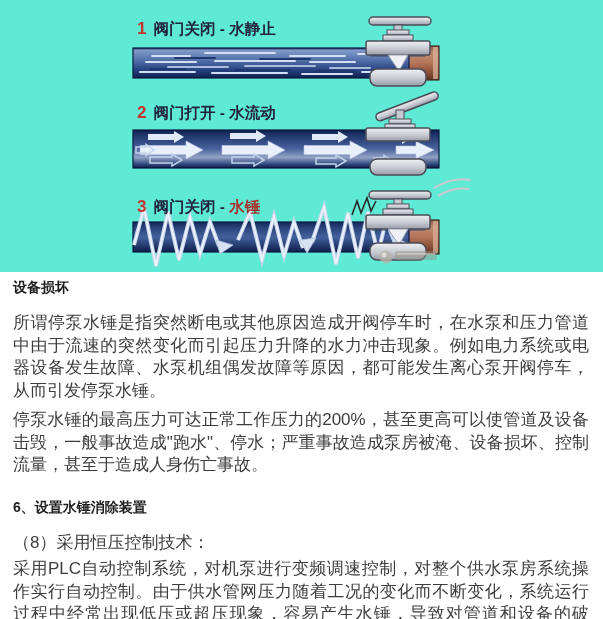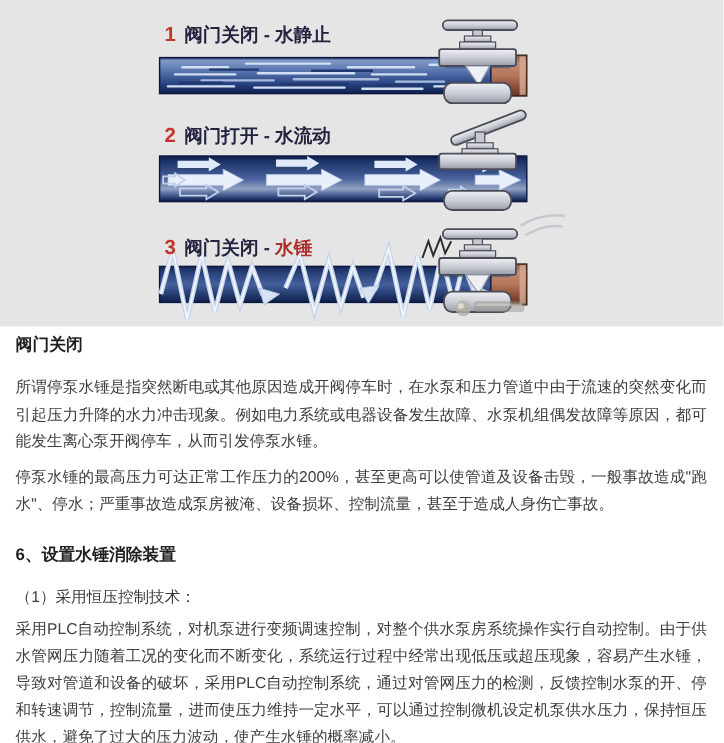--- a/index.html
+++ b/index.html
@@ -1,25 +1,25 @@
 <!DOCTYPE html>
 <html><head>
 <meta charset="utf-8">
 <style>
   html,body{margin:0;padding:0;background:#ffffff;}
   body{
     width:603px;height:619px;overflow:hidden;position:relative;
     font-family:"Liberation Sans","DejaVu Sans",sans-serif;
     -webkit-font-smoothing:antialiased;
   }
-  .figure{position:relative;width:603px;height:272px;background:#e5e5e5;}
+  .figure{position:relative;width:603px;height:272px;background:#5eead4;}
   .figure svg{display:block;}
   .article{padding:0 14px 0 13px;color:#3d3d3d;}
   .article h3{font-size:14px;font-weight:bold;color:#1f1f1f;line-height:16px;margin:0;}
-  .article p{font-size:13px;line-height:22.5px;text-align:justify;margin:0;word-break:break-all;}
+  .article p{font-size:17px;line-height:22.5px;text-align:justify;margin:0;word-break:break-all;}
   .h-top{margin-top:7px !important;}
   .p1{margin-top:17px !important;}
   .p2{margin-top:7px !important;}
   .h-sec{margin-top:22px !important;}
   .sub{margin-top:17px !important;text-align:left !important;}
   .p3{margin-top:4px !important;}
   .cap{font-weight:bold;font-size:15.5px;font-family:"Liberation Sans","DejaVu Sans",sans-serif;}
 </style>
 </head>
 <body>
@@ -176,19 +176,19 @@
       <circle cx="384" cy="255" r="2.5" fill="#e8e4dc"></circle>
       <rect x="395" y="251" width="42" height="9" rx="2" fill="#9a948a" opacity="0.6"></rect>
       <rect x="397" y="253" width="38" height="2" fill="#cfc9bf" opacity="0.8"></rect>
     </g>
     <text class="cap" x="137" y="212"><tspan fill="#c2342c" font-size="17">3</tspan><tspan dx="7" fill="#23233f">阀门关闭 - </tspan><tspan fill="#ab2f2a">水锤</tspan></text>
   </g>
 </svg>
 </div>
 
 <div class="article">
-  <h3 class="h-top">阀门关闭</h3>
+  <h3 class="h-top">设备损坏</h3>
   <p class="p1">所谓停泵水锤是指突然断电或其他原因造成开阀停车时，在水泵和压力管道中由于流速的突然变化而引起压力升降的水力冲击现象。例如电力系统或电器设备发生故障、水泵机组偶发故障等原因，都可能发生离心泵开阀停车，从而引发停泵水锤。</p>
   <p class="p2">停泵水锤的最高压力可达正常工作压力的200%，甚至更高可以使管道及设备击毁，一般事故造成"跑水"、停水；严重事故造成泵房被淹、设备损坏、控制流量，甚至于造成人身伤亡事故。</p>
   <h3 class="h-sec">6、设置水锤消除装置</h3>
-  <p class="sub">（1）采用恒压控制技术：</p>
+  <p class="sub">（8）采用恒压控制技术：</p>
   <p class="p3">采用PLC自动控制系统，对机泵进行变频调速控制，对整个供水泵房系统操作实行自动控制。由于供水管网压力随着工况的变化而不断变化，系统运行过程中经常出现低压或超压现象，容易产生水锤，导致对管道和设备的破坏，采用PLC自动控制系统，通过对管网压力的检测，反馈控制水泵的开、停和转速调节，控制流量，进而使压力维持一定水平，可以通过控制微机设定机泵供水压力，保持恒压供水，避免了过大的压力波动，使产生水锤的概率减小。</p>
 </div>
 
 </body></html>

